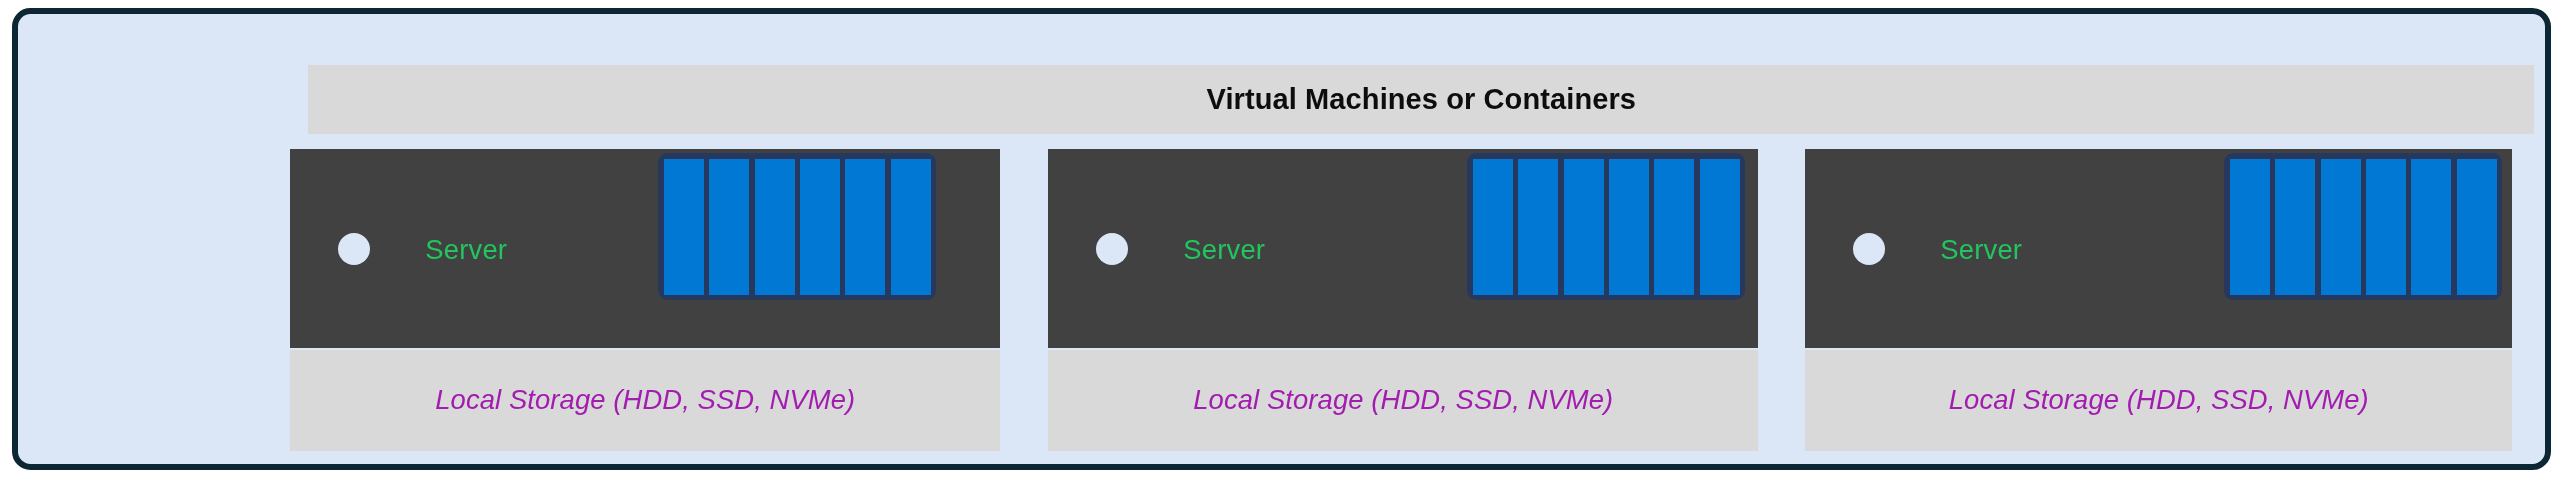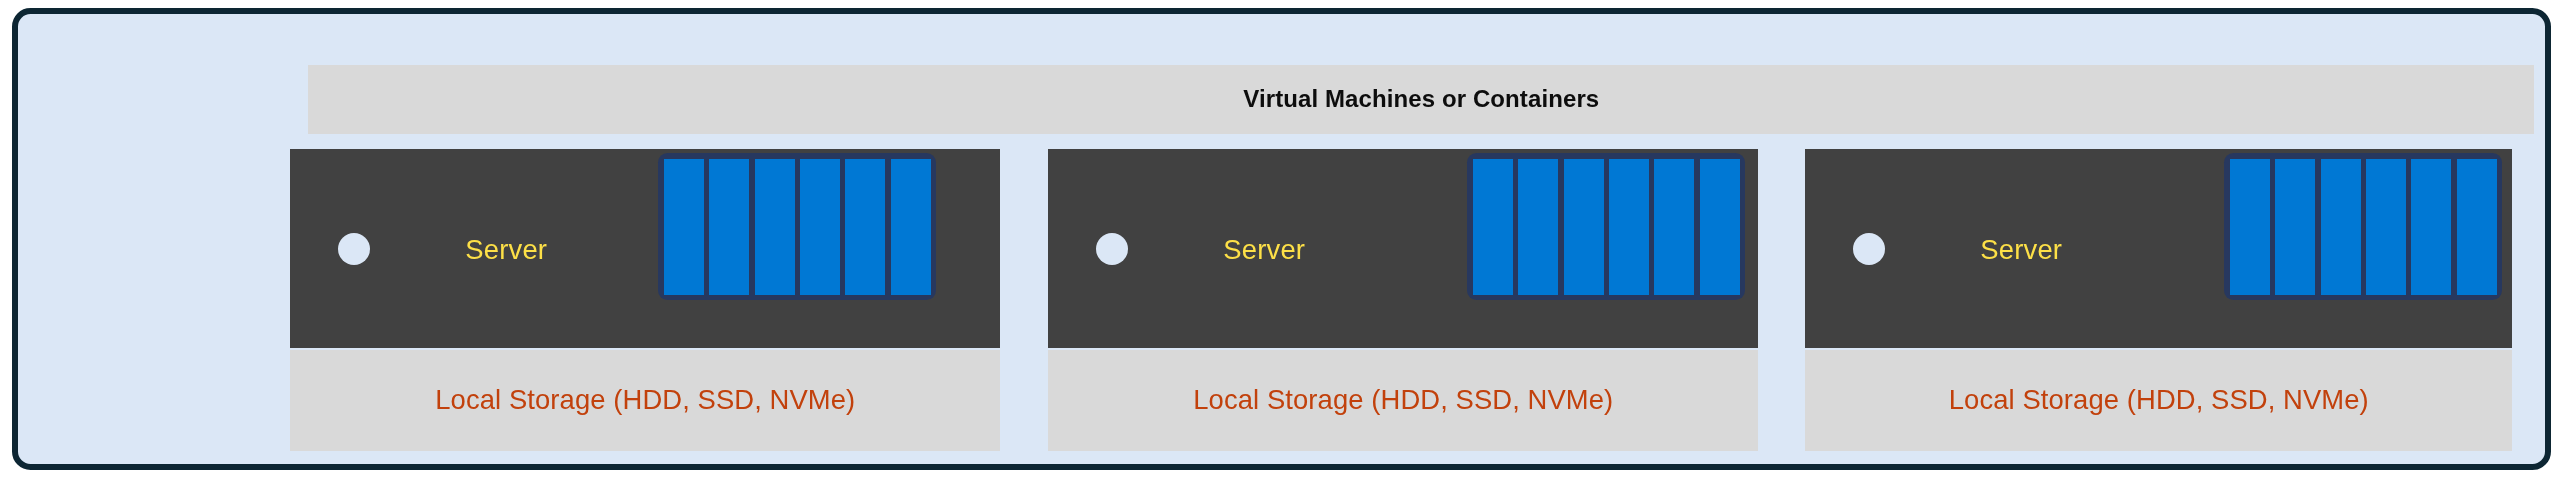--- a/index.html
+++ b/index.html
@@ -54,21 +54,21 @@
     left: 290px;
     top: 51px;
     width: 2226px;
     height: 69px;
     background: #d9d9d9;
     display: flex;
     align-items: center;
     justify-content: center;
   }
   .vm-banner-text {
-    font-size: 24px;
+    font-size: 29px;
     font-weight: bold;
     color: #0d0d0d;
     letter-spacing: 0.1px;
   }
 
   
   .node {
     position: absolute;
     top: 135px;
     height: 302px;
@@ -83,26 +83,25 @@
   }
 
   .server-dot {
     position: absolute;
     border-radius: 50%;
     background: #dbe7f6;
   }
 
   .server-text {
     position: absolute;
-    color: #fde047;
+    color: #22c55e;
     font-size: 27.4px;
     line-height: 27.4px;
     letter-spacing: 0.2px;
     white-space: nowrap;
-    margin-left: 40px;
   }
 
   
   .drive-bay {
     position: absolute;
     background: #27385f;
     border-radius: 9.6px;
     display: flex;
     align-items: stretch;
     justify-content: space-between;
@@ -122,23 +121,24 @@
     position: absolute;
     top: 201px;
     height: 101px;
     background: #d9d9d9;
     display: flex;
     align-items: center;
     justify-content: center;
   }
   .storage-text {
     font-size: 27.4px;
-    color: #c2410c;
+    color: #a21caf;
     letter-spacing: 0.1px;
     white-space: nowrap;
+    font-style: italic;
   }
 </style>
 </head>
 <body>
 
 <div id="diagram">
 
   <div class="cluster-frame">
 
 

